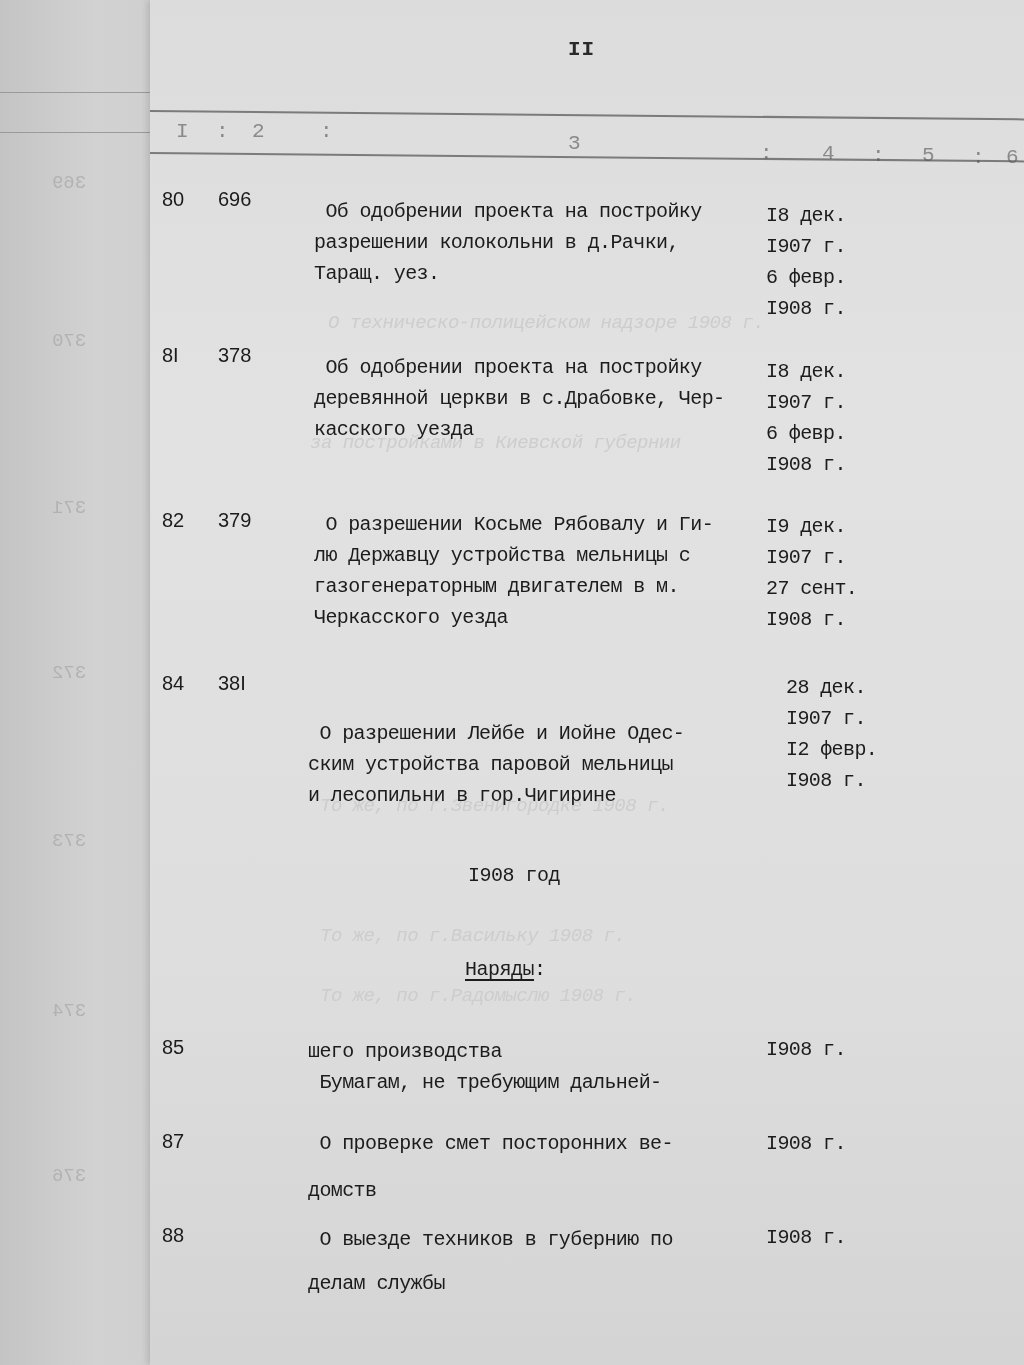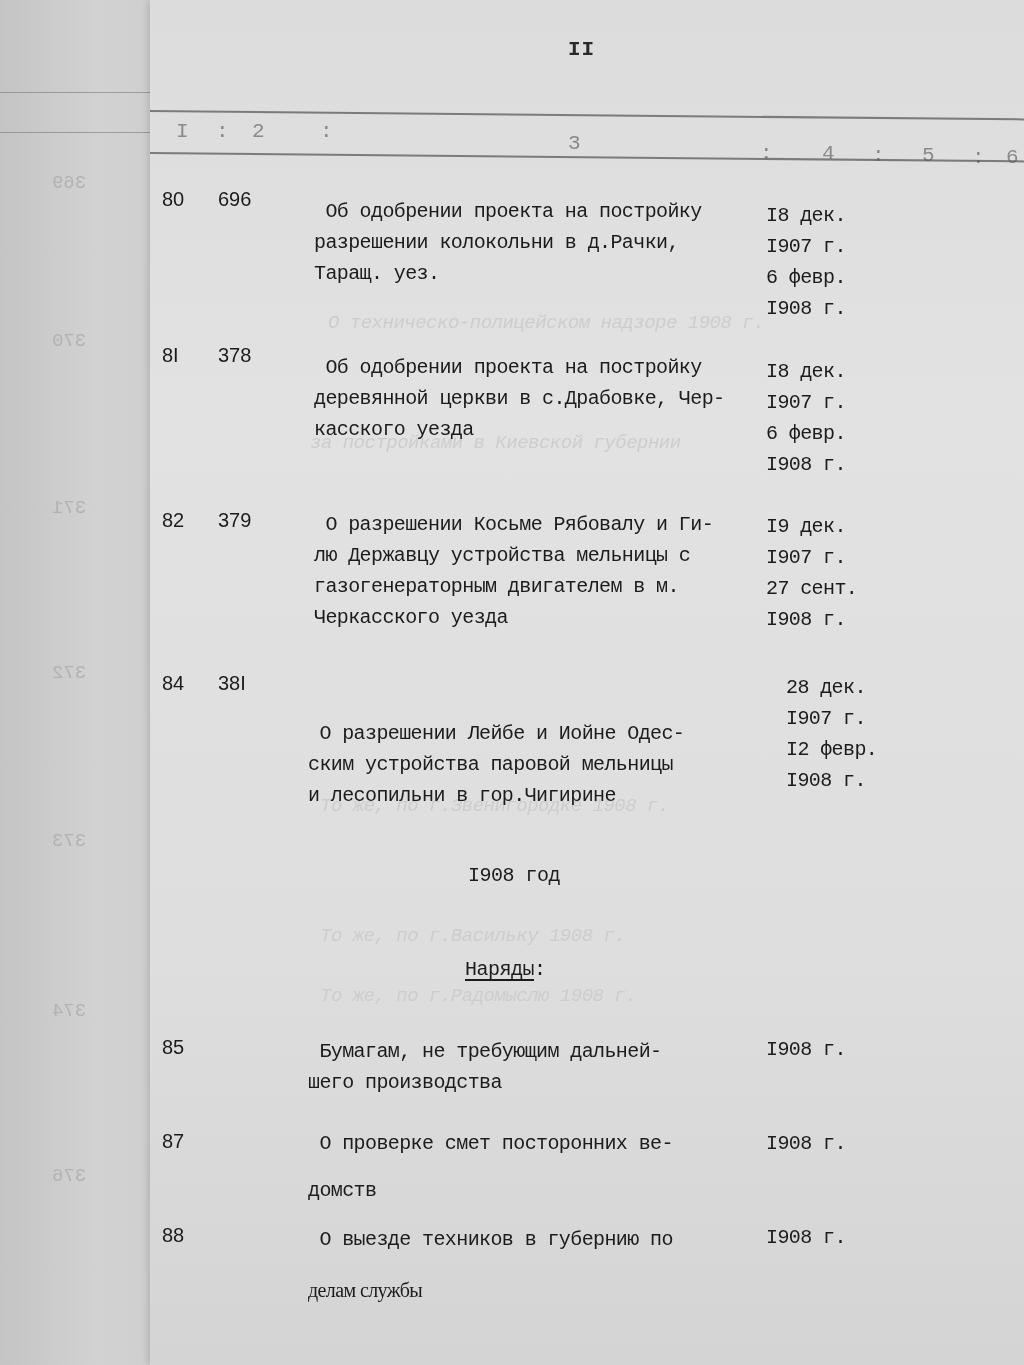--- a/index.html
+++ b/index.html
@@ -238,22 +238,22 @@
   </div>
 
   <div class="section-title" style="top:864px;">I908 год</div>
   <div class="section-sub" style="top:958px;">
     <span class="u">Наряды</span><span>:</span>
   </div>
 
   <div class="row" style="top:1032px;">
     <span class="c1">85</span>
     <div class="c3" style="top:4px; left:158px;">
+      <div>шего производства</div>
       <div style="white-space:pre;"> Бумагам, не требующим дальней-</div>
-      <div>шего производства</div>
     </div>
     <div class="c4" style="top:2px;">
       <div>I908 г.</div>
     </div>
   </div>
 
   <div class="row" style="top:1126px;">
     <span class="c1">87</span>
     <div class="c3" style="top:2px; left:158px;">
       <div style="white-space:pre;"> О проверке смет посторонних ве-</div>
@@ -261,20 +261,20 @@
     </div>
     <div class="c4" style="top:2px;">
       <div>I908 г.</div>
     </div>
   </div>
 
   <div class="row" style="top:1220px;">
     <span class="c1">88</span>
     <div class="c3" style="top:4px; left:158px;">
       <div style="white-space:pre;"> О выезде техников в губернию по</div>
-      <div style="margin-top:20px;font-family:Liberation Serif, serif;">делам службы</div>
+      <div style="margin-top:13px;">делам службы</div>
     </div>
     <div class="c4" style="top:2px;">
       <div>I908 г.</div>
     </div>
   </div>
 
 </div>
 
 </body></html>

